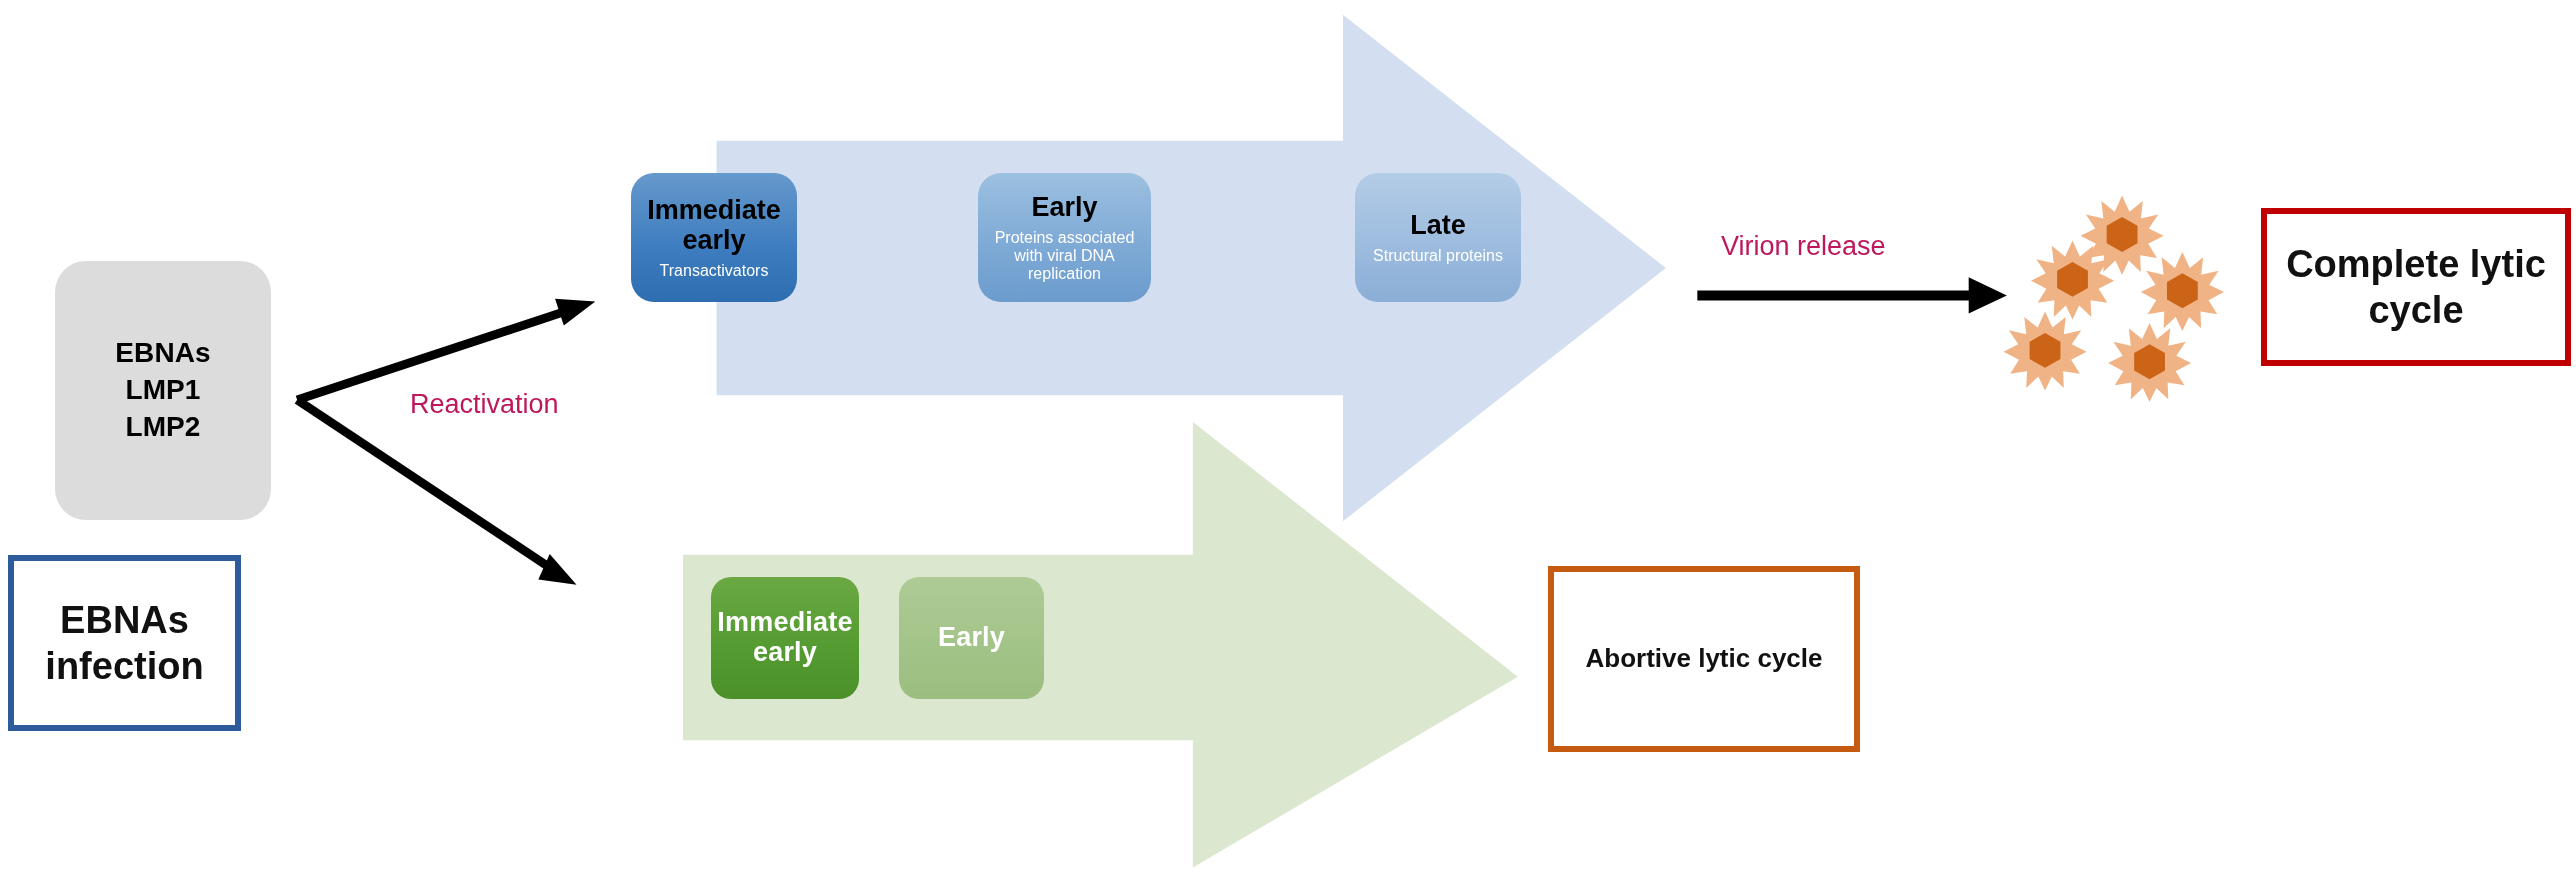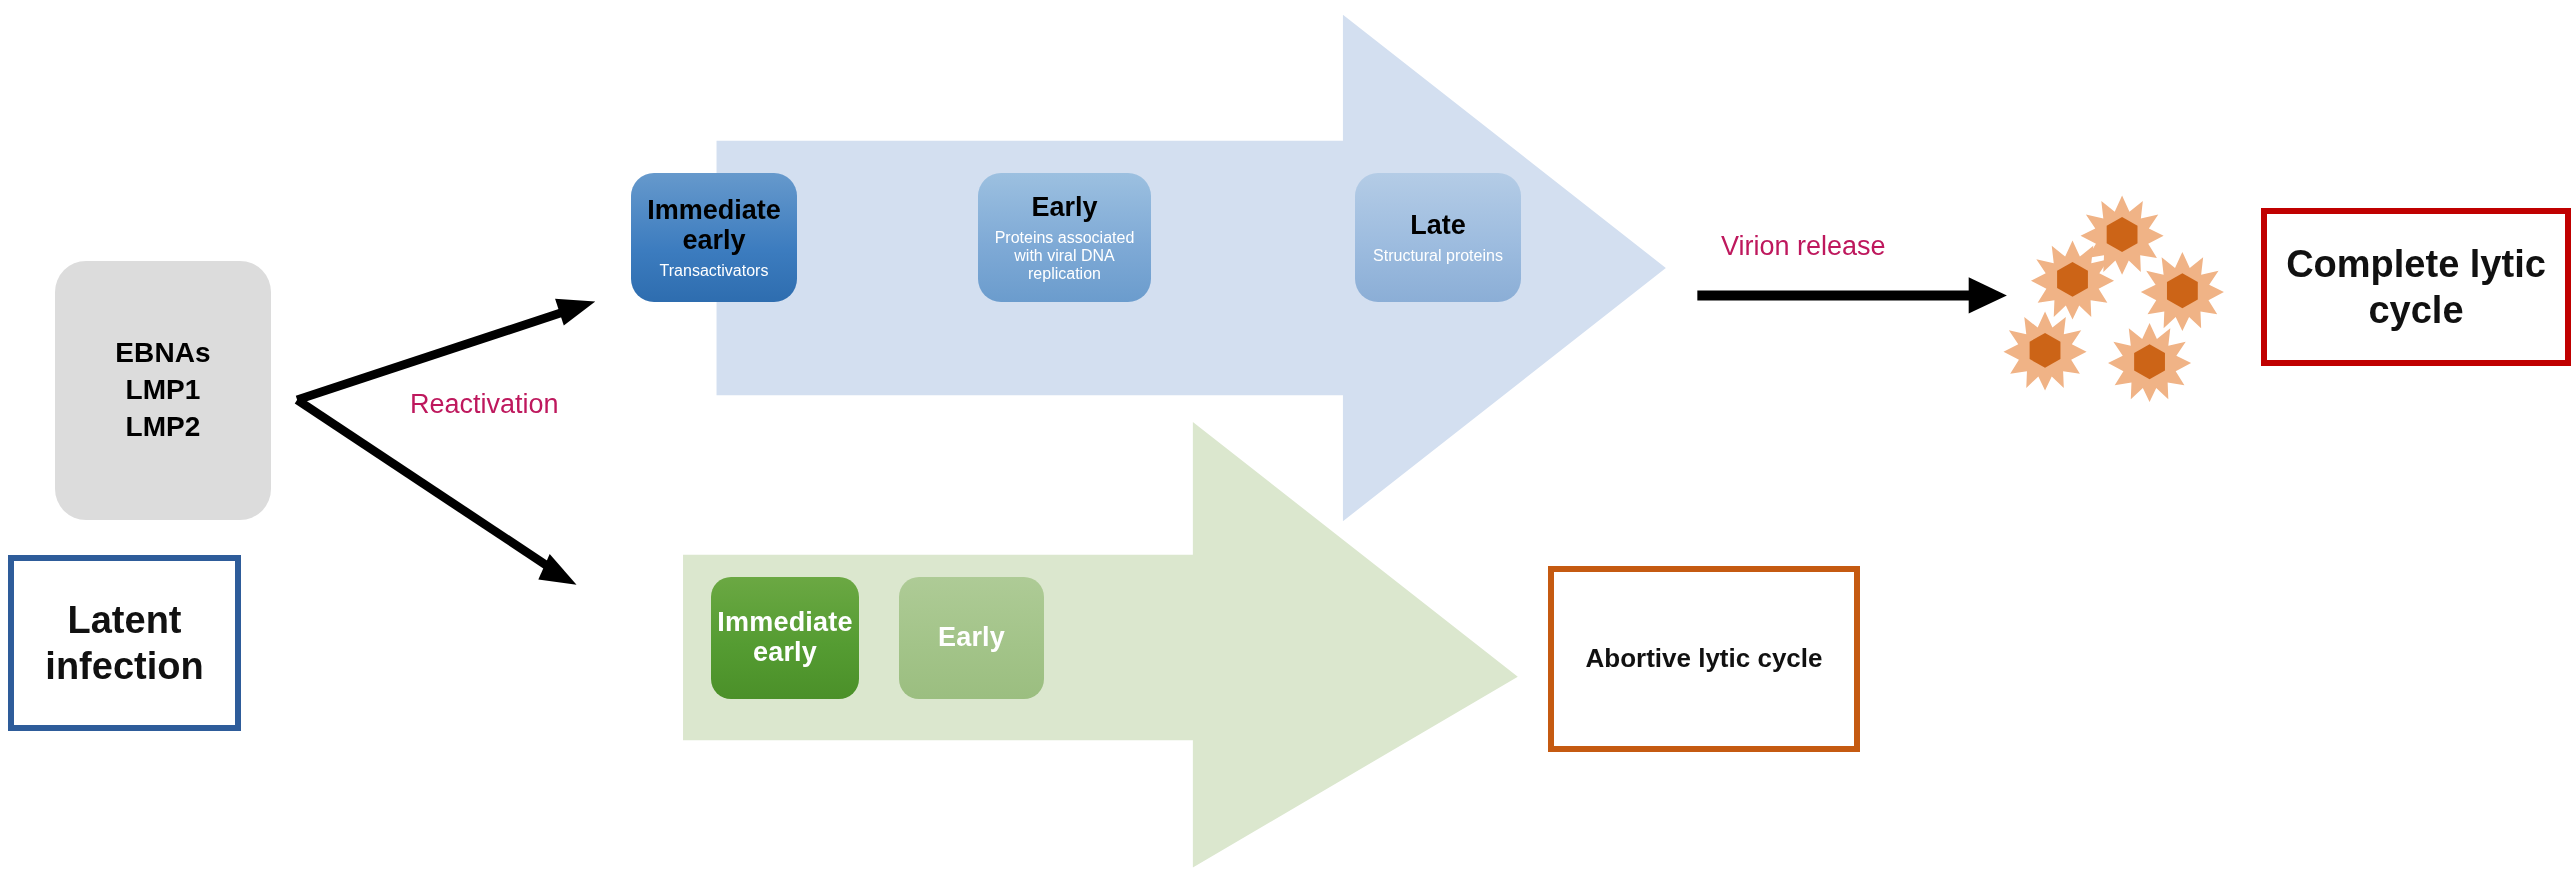--- a/index.html
+++ b/index.html
@@ -208,21 +208,21 @@
     </g>
   </svg>
 
   <div class="abs latent-node">
     <div class="line">EBNAs</div>
     <div class="line">LMP1</div>
     <div class="line">LMP2</div>
   </div>
 
   <div class="abs legend-box" id="latent-infection-box">
-    <span class="txt">Latent infection</span>
+    <span class="txt">EBNAs infection</span>
   </div>
 
   <div class="abs legend-box" id="complete-box">
     <span class="txt">Complete lytic cycle</span>
   </div>
 
   <div class="abs legend-box" id="abortive-box">
     <span class="txt">Abortive lytic cycle</span>
   </div>
 

